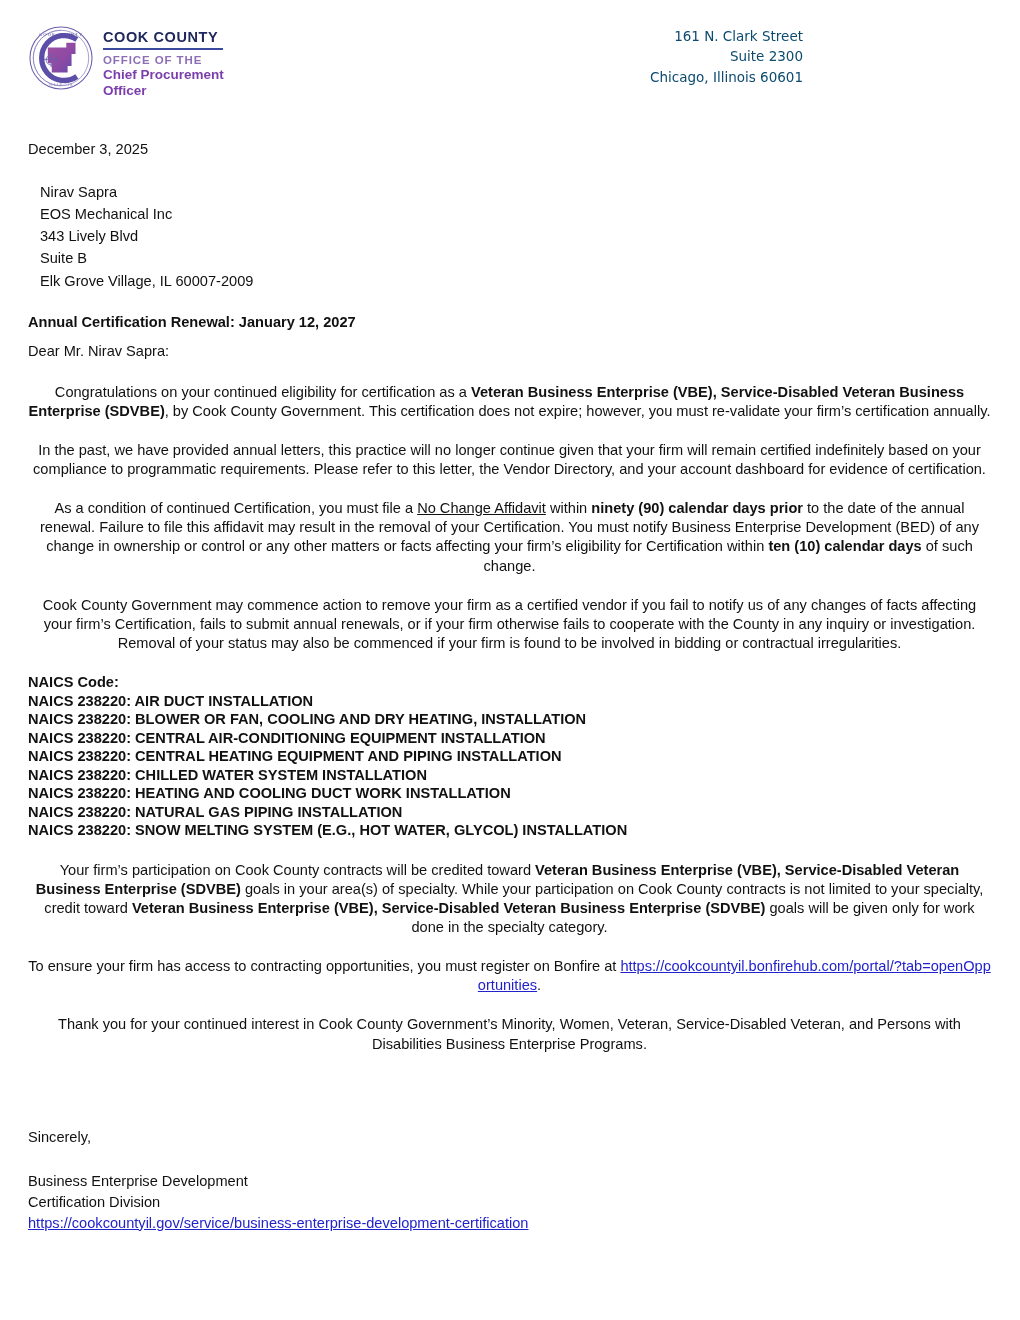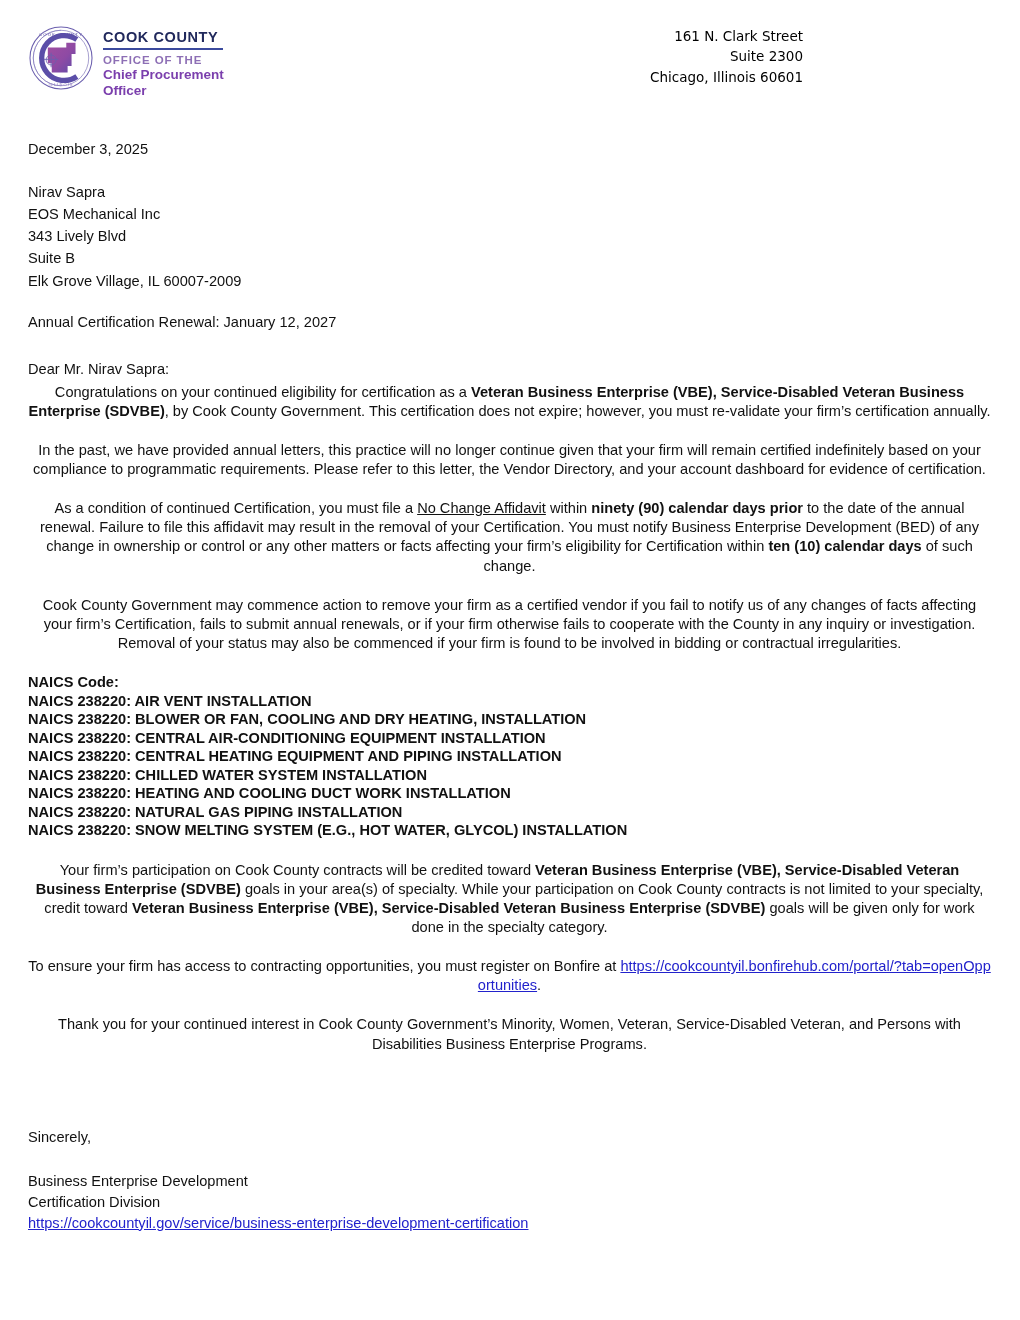--- a/index.html
+++ b/index.html
@@ -77,45 +77,45 @@
   }
 
   .address-block {
     position: absolute;
     top: 4px;
     right: 0;
     text-align: right;
     font-family: "DejaVu Sans", sans-serif;
     font-size: 13.5px;
     line-height: 1.5;
-    color: #000000;
+    color: #0c4a6e;
   }
 
   
   .body-wrap {
     position: absolute;
     top: 140px;
     left: 28px;
     width: 963px;
     font-size: 14.6px;
     line-height: 1.30;
     color: #111111;
   }
 
   .date-line { margin-bottom: 22px; }
 
-  .addressee div { line-height: 1.52; }
+  .addressee div { line-height: 1.52; margin-left: 12px; }
   .addressee { margin-bottom: 21px; }
 
   .subject {
-    font-weight: normal;
-    margin-bottom: 28px;
-  }
-
-  .salutation { margin-bottom: 4px; }
+    font-weight: bold;
+    margin-bottom: 10px;
+  }
+
+  .salutation { margin-bottom: 22px; }
 
   p.para {
     margin: 0 0 20px 0;
     text-align: center;
     line-height: 1.31;
   }
 
   .naics-intro { margin: 0 0 21px 0; }
 
   .naics-list {
@@ -206,21 +206,21 @@
 
     <p class="para">In the past, we have provided annual letters, this practice will no longer continue given that your firm will remain certified indefinitely based on your compliance to programmatic requirements. Please refer to this letter, the Vendor Directory, and your account dashboard for evidence of certification.</p>
 
     <p class="para"><span>As a condition of continued Certification, you must file a </span><span class="u-bold">No Change Affidavit</span><span> within </span><b>ninety (90) calendar days prior</b><span> to the date of the annual renewal. Failure to file this affidavit may result in the removal of your Certification. You must notify Business Enterprise Development (BED) of any change in ownership or control or any other matters or facts affecting your firm’s eligibility for Certification within </span><b>ten (10) calendar days</b><span> of such change.</span></p>
 
     <p class="para">Cook County Government may commence action to remove your firm as a certified vendor if you fail to notify us of any changes of facts affecting your firm’s Certification, fails to submit annual renewals, or if your firm otherwise fails to cooperate with the County in any inquiry or investigation. Removal of your status may also be commenced if your firm is found to be involved in bidding or contractual irregularities.</p>
 
 
     <div class="naics-list">
       <div>NAICS Code:</div>
-      <div>NAICS 238220: AIR VENT INSTALLATION</div>
+      <div>NAICS 238220: AIR DUCT INSTALLATION</div>
       <div>NAICS 238220: BLOWER OR FAN, COOLING AND DRY HEATING, INSTALLATION</div>
       <div>NAICS 238220: CENTRAL AIR-CONDITIONING EQUIPMENT INSTALLATION</div>
       <div>NAICS 238220: CENTRAL HEATING EQUIPMENT AND PIPING INSTALLATION</div>
       <div>NAICS 238220: CHILLED WATER SYSTEM INSTALLATION</div>
       <div>NAICS 238220: HEATING AND COOLING DUCT WORK INSTALLATION</div>
       <div>NAICS 238220: NATURAL GAS PIPING INSTALLATION</div>
       <div>NAICS 238220: SNOW MELTING SYSTEM (E.G., HOT WATER, GLYCOL) INSTALLATION</div>
     </div>
 
     <p class="para"><span>Your firm’s participation on Cook County contracts will be credited toward </span><b>Veteran Business Enterprise (VBE), Service-Disabled Veteran Business Enterprise (SDVBE)</b><span> goals in your area(s) of specialty. While your participation on Cook County contracts is not limited to your specialty, credit toward </span><b>Veteran Business Enterprise (VBE), Service-Disabled Veteran Business Enterprise (SDVBE)</b><span> goals will be given only for work done in the specialty category.</span></p>

